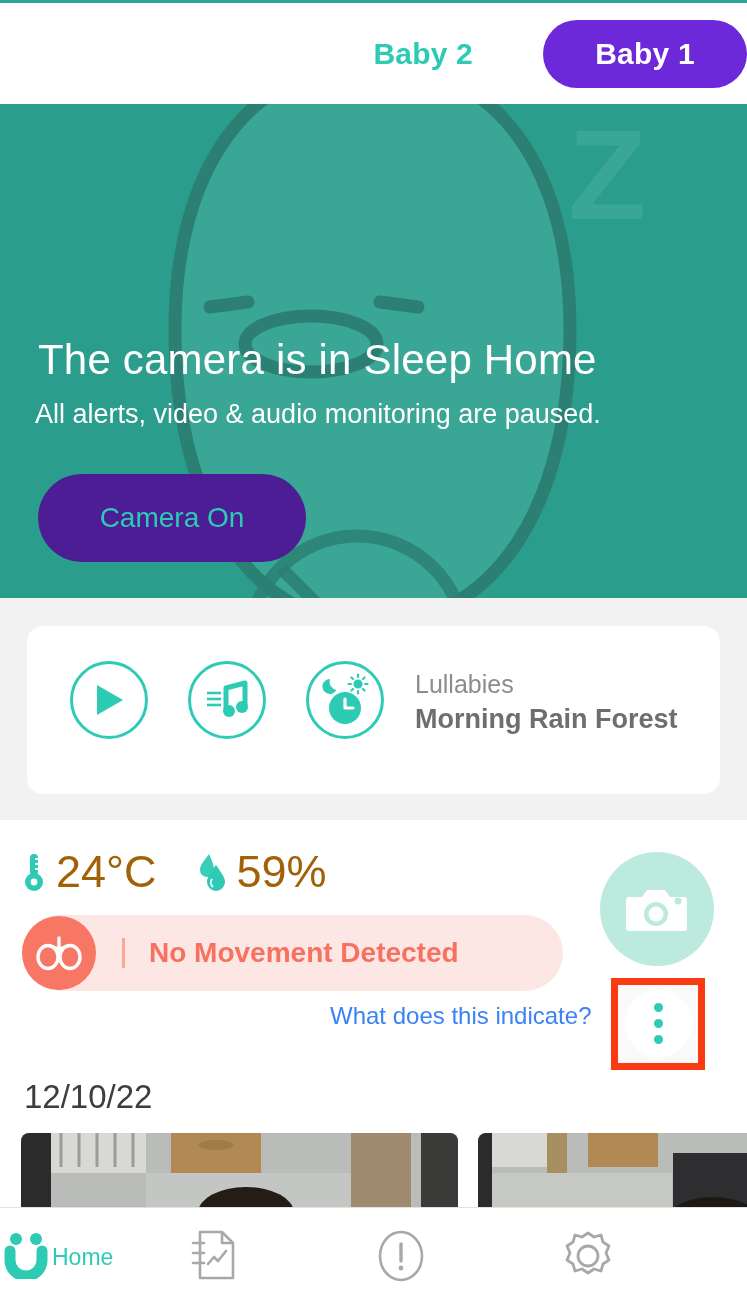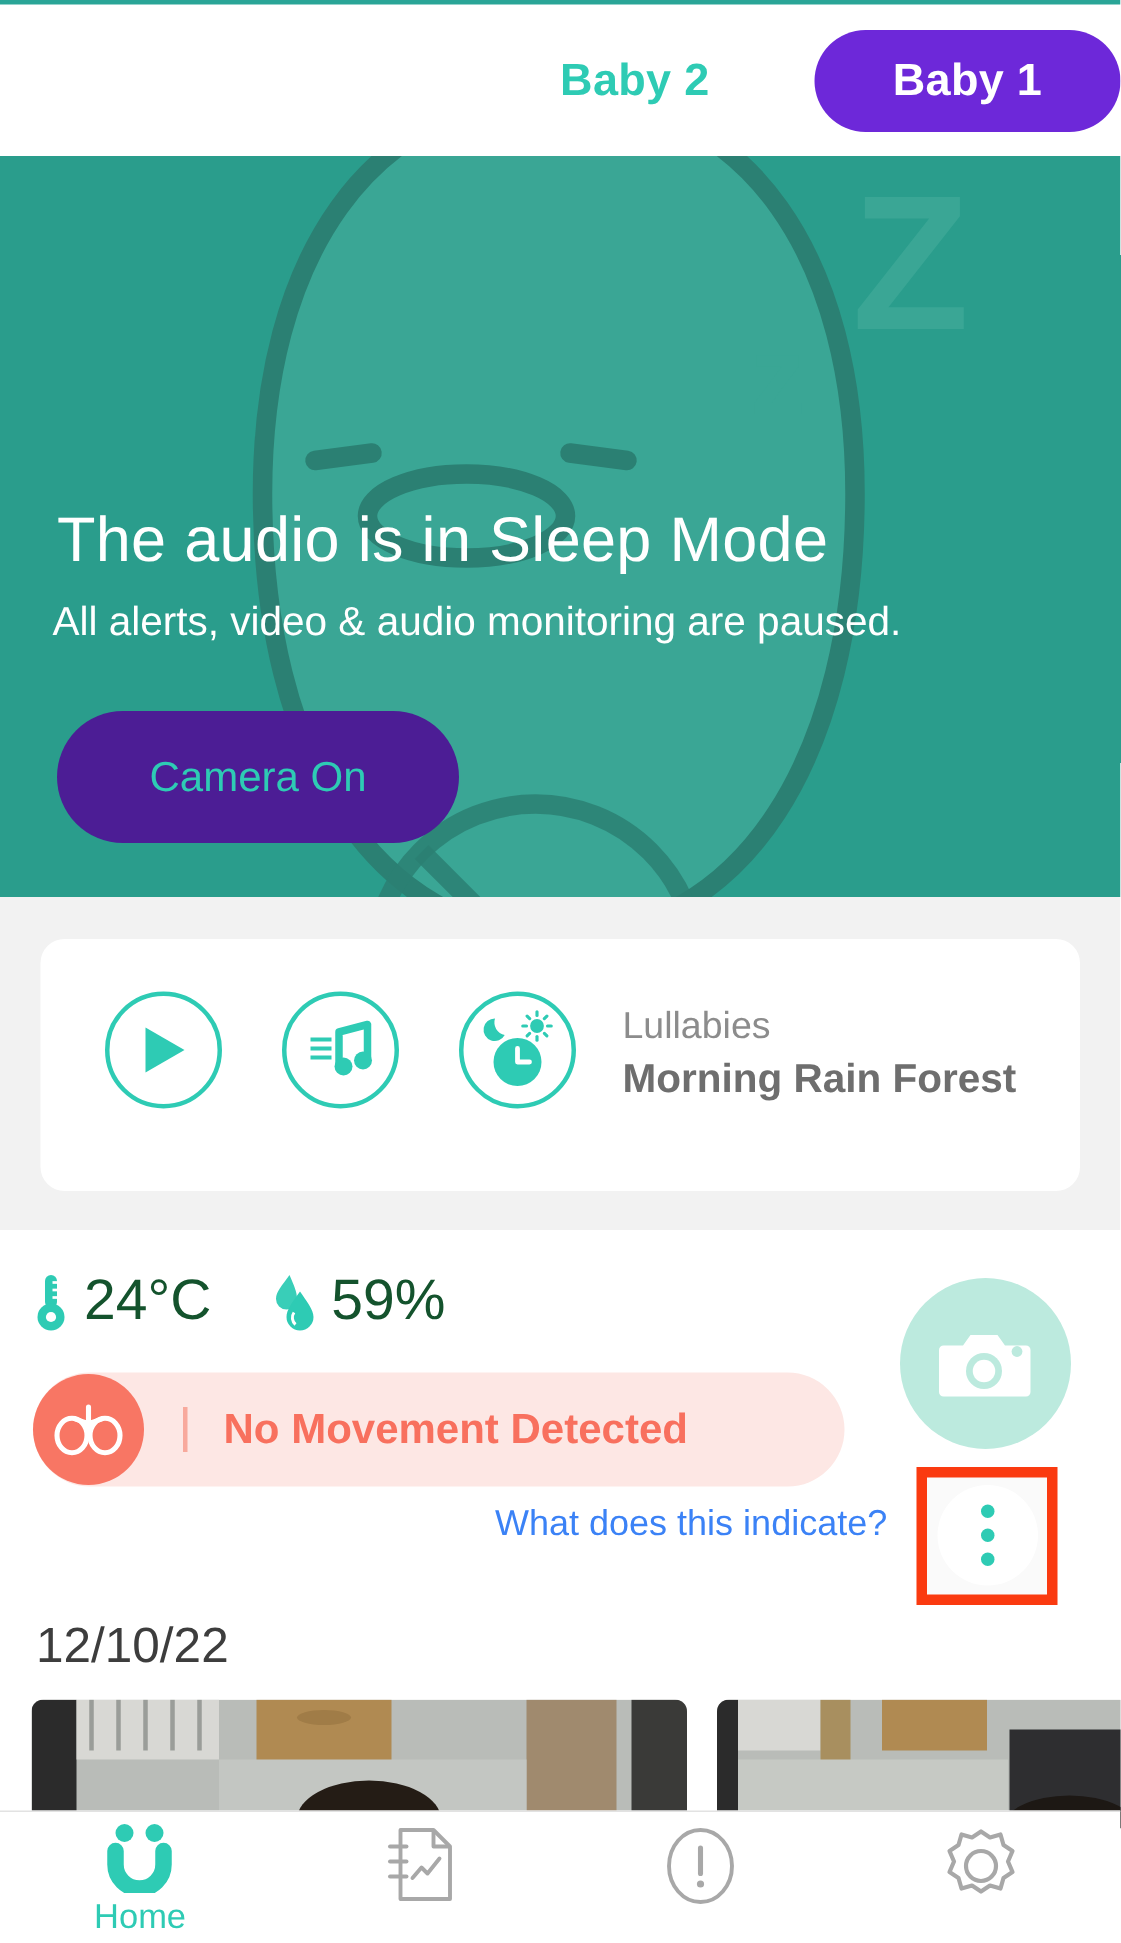--- a/index.html
+++ b/index.html
@@ -91,21 +91,21 @@
   .cb2 { left: 161px; }
   .cb3 { left: 279px; }
   .lull-text { position: absolute; left: 388px; top: 42px; }
   .lull-label { font-size: 25px; color: #8c8c8c; line-height: 1.3; }
   .lull-track { font-size: 27px; color: #6e6e6e; font-weight: bold; line-height: 1.35; }
 
   
   .sensors { position: absolute; left: 0; top: 820px; width: 747px; height: 262px; background:#ffffff; }
   .readings { position: absolute; left: 22px; top: 26px; display: flex; align-items: center; gap: 40px; }
   .reading { display: flex; align-items: center; gap: 10px; }
-  .reading-val { font-size: 38px; color: #14532d; }
+  .reading-val { font-size: 45px; color: #a16207; }
 
   .movement-pill {
     position: absolute; left: 22px; top: 95px;
     width: 541px; height: 76px;
     background: #fde7e4; border-radius: 38px;
     display: flex; align-items: center;
   }
   .lungs-circle {
     width: 74px; height: 74px; border-radius: 50%;
     background: #f87664; flex: 0 0 74px;
@@ -154,21 +154,21 @@
   
   .bottomnav {
     position: absolute; left: 0; top: 1207px;
     width: 747px; height: 88px;
     background: #ffffff;
     border-top: 1px solid #e2e2e2;
     display: flex; align-items: flex-start;
   }
   .nav-item {
     flex: 1; height: 88px;
-    display: flex; flex-direction: column; align-items: center; justify-content: flex-start;
+    display: flex; flex-direction: row; align-items: center; justify-content: flex-start;
     padding-top: 8px;
     cursor: pointer;
   }
   .nav-label { font-size: 23px; color: #2ecbb4; margin-top: 2px; }
 </style>
 </head>
 <body>
 
 <div id="app">
 
@@ -187,21 +187,21 @@
 
       <ellipse cx="311" cy="240" rx="66" ry="28" fill="none" stroke="#2b8073" stroke-width="13"></ellipse>
 
       <circle cx="357" cy="540" r="108" fill="none" stroke="#2b8073" stroke-width="13" opacity="0.85"></circle>
       <line x1="281" y1="464" x2="433" y2="616" stroke="#2b8073" stroke-width="13" opacity="0.85"></line>
 
       <text x="568" y="115" font-family="Liberation Sans, sans-serif" font-size="128" font-weight="bold" fill="#3aa695">Z</text>
       <text x="500" y="172" font-family="Liberation Sans, sans-serif" font-size="74" font-weight="bold" fill="#3aa695">z</text>
     </svg>
 
-    <div class="hero-title">The audio is in Sleep Mode</div>
+    <div class="hero-title">The camera is in Sleep Home</div>
     <div class="hero-sub">All alerts, video &amp; audio monitoring are paused.</div>
 
     <div class="camera-on-btn">
       <span>Camera On</span>
     </div>
 
   </div>
 
   <div class="lull-section">
     <div class="lull-card">

